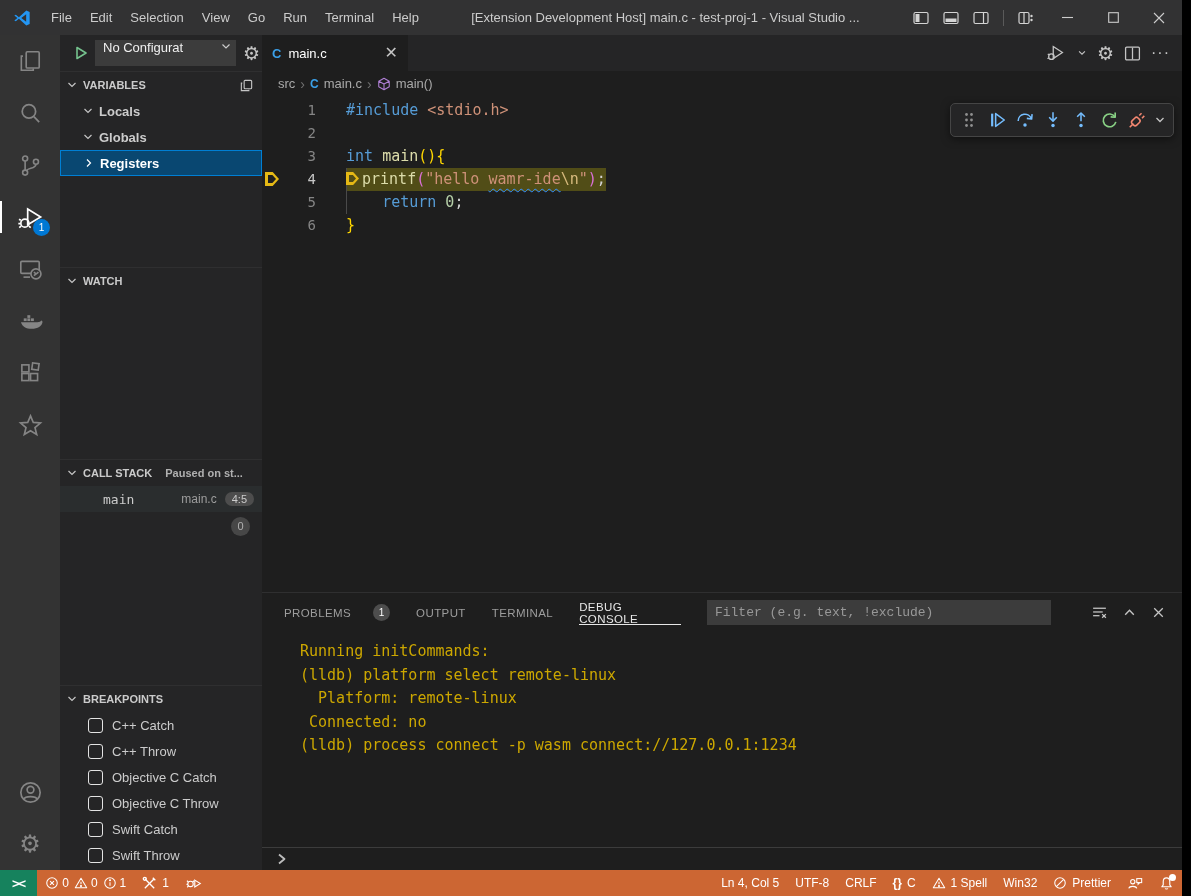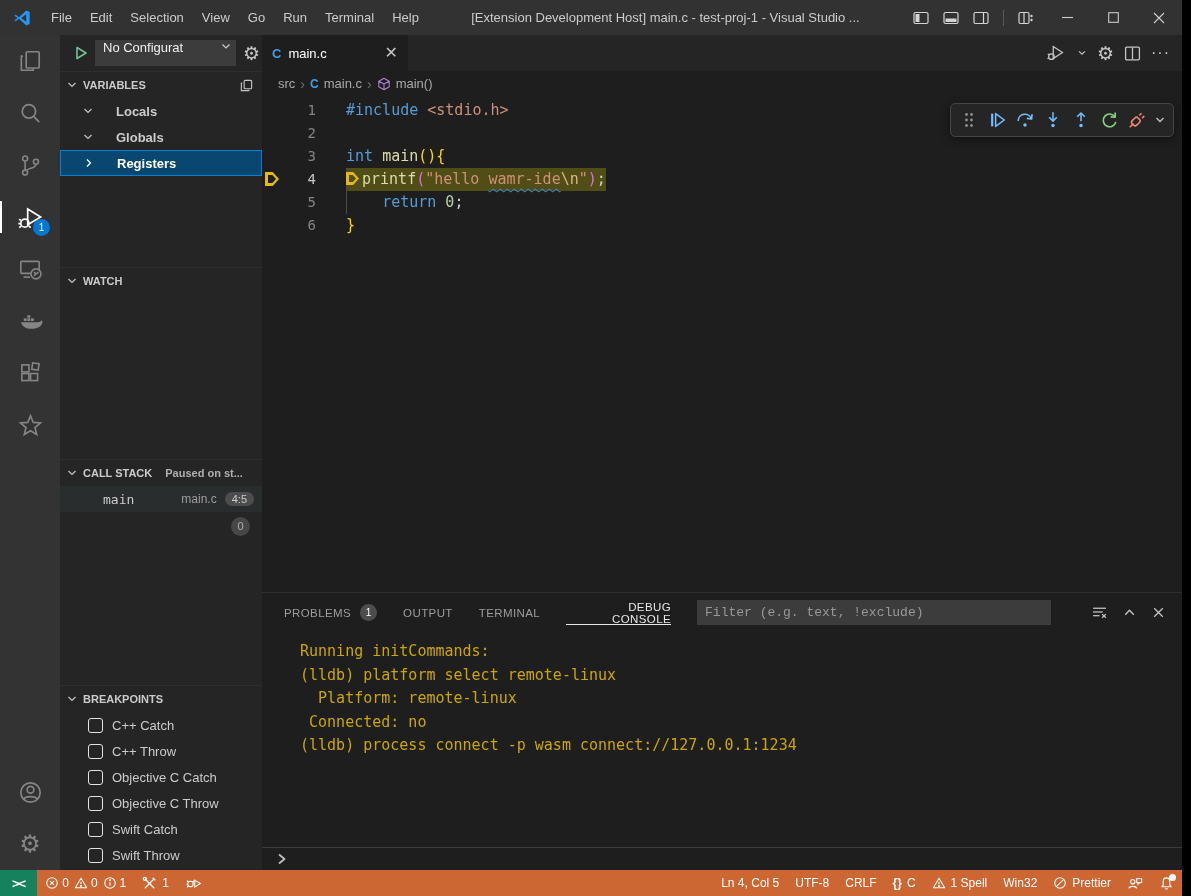--- a/index.html
+++ b/index.html
@@ -39,21 +39,21 @@
   .sidebar { width:202px; background:#252526; display:flex; flex-direction:column; flex-shrink:0; overflow:hidden; }
   .config-row { height:36px; display:flex; align-items:center; padding:0 2px 0 14px; gap:7px; flex-shrink:0; }
   .config-select { flex:1; height:26px; background:#3c3c3c; display:flex; align-items:flex-start;
                    padding:0 4px 0 8px; color:#f0f0f0; font-size:13px; min-width:0; }
   .config-select .lbl { flex:1; white-space:nowrap; overflow:hidden; }
   .section { border-top:1px solid #2f2f30; display:flex; flex-direction:column; overflow:hidden; }
   .section-header { height:26px; display:flex; align-items:center; padding:0 8px 0 4px; gap:3px;
                     font-size:11px; font-weight:bold; color:#cbcbcb; flex-shrink:0; }
   .section-status { margin-left:10px; color:#b0b0b0; font-size:11px; font-weight:bold; white-space:nowrap; }
   .header-action { margin-left:auto; color:#c5c5c5; }
-  .tree-row { height:26px; display:flex; align-items:center; padding-left:20px; gap:20px; color:#cccccc; font-weight:600; }
+  .tree-row { height:26px; display:flex; align-items:center; padding-left:20px; gap:3px; color:#cccccc; font-weight:600; }
   .tree-row.selected { background:#094771; border:1px solid #007fd4; color:#ffffff; }
   .chev { color:#c5c5c5; flex-shrink:0; }
   .cs-frame { height:26px; background:#2a2d2e; display:flex; align-items:center; padding:0 8px 0 43px; }
   .cs-name { font-family:"DejaVu Sans Mono","Liberation Mono",monospace; font-size:13px; color:#cccccc; }
   .cs-right { margin-left:auto; display:flex; align-items:center; gap:8px; }
   .cs-file { color:#9d9d9d; font-size:12px; }
   .pill { background:#4d4d4d; color:#cccccc; border-radius:9px; padding:1px 7px; font-size:11px; }
   .cs-badge-row { height:28px; display:flex; align-items:center; justify-content:flex-end; padding-right:12px; }
   .round-badge { width:19px; height:19px; border-radius:50%; background:#4d4d4d; opacity:.85; color:#c8c8c8;
                  font-size:11px; display:flex; align-items:center; justify-content:center; }
@@ -109,22 +109,22 @@
 
   
   .debug-toolbar { position:absolute; top:7px; right:8px; height:34px; background:#252526;
                    border:1px solid #454545; border-radius:5px; box-shadow:0 2px 8px rgba(0,0,0,.5);
                    display:flex; align-items:center; padding:0 4px; gap:1px; z-index:5; }
   .dt-btn { width:27px; height:27px; display:flex; align-items:center; justify-content:center; }
 
   
   .panel { height:278px; display:flex; flex-direction:column; flex-shrink:0; background:#1e1e1e; border-top:1px solid #2f2f30; }
   .panel-header { height:39px; display:flex; align-items:center; padding:0 10px 0 22px; gap:26px; flex-shrink:0; }
-  .panel-tab { position:relative; height:100%; display:flex; align-items:center; gap:9px;
-               font-size:11.5px; letter-spacing:.4px; color:#9d9d9d; font-weight:400;text-align:right; }
+  .panel-tab { position:relative; height:100%; display:flex; align-items:center; gap:22px;
+               font-size:11.5px; letter-spacing:.4px; color:#9d9d9d; font-weight:400; }
   .panel-tab.active { color:#e7e7e7; }
   .panel-tab.active::after { content:''; position:absolute; left:0; right:0; bottom:7px; height:1px; background:#e7e7e7; }
   .tab-badge { min-width:17px; height:17px; border-radius:50%; background:#4d4d4d; color:#ffffff;
                font-size:10px; display:flex; align-items:center; justify-content:center; }
   .filter-input { margin-left:auto; width:356px; height:25px; background:#3c3c3c; border:0; outline:0;
                   color:#cccccc; font-size:13px; padding:4px 8px; font-family:Liberation Mono, monospace; }
   .filter-input::placeholder { color:#989898; }
   .panel-actions { display:flex; align-items:center; gap:14px; padding:0 6px 0 14px; color:#c5c5c5; }
   .console { flex:1; padding:8px 0 0 38px; color:#cca700; overflow:hidden;
              font-family:"DejaVu Sans Mono","Liberation Mono",monospace; font-size:15px; }

